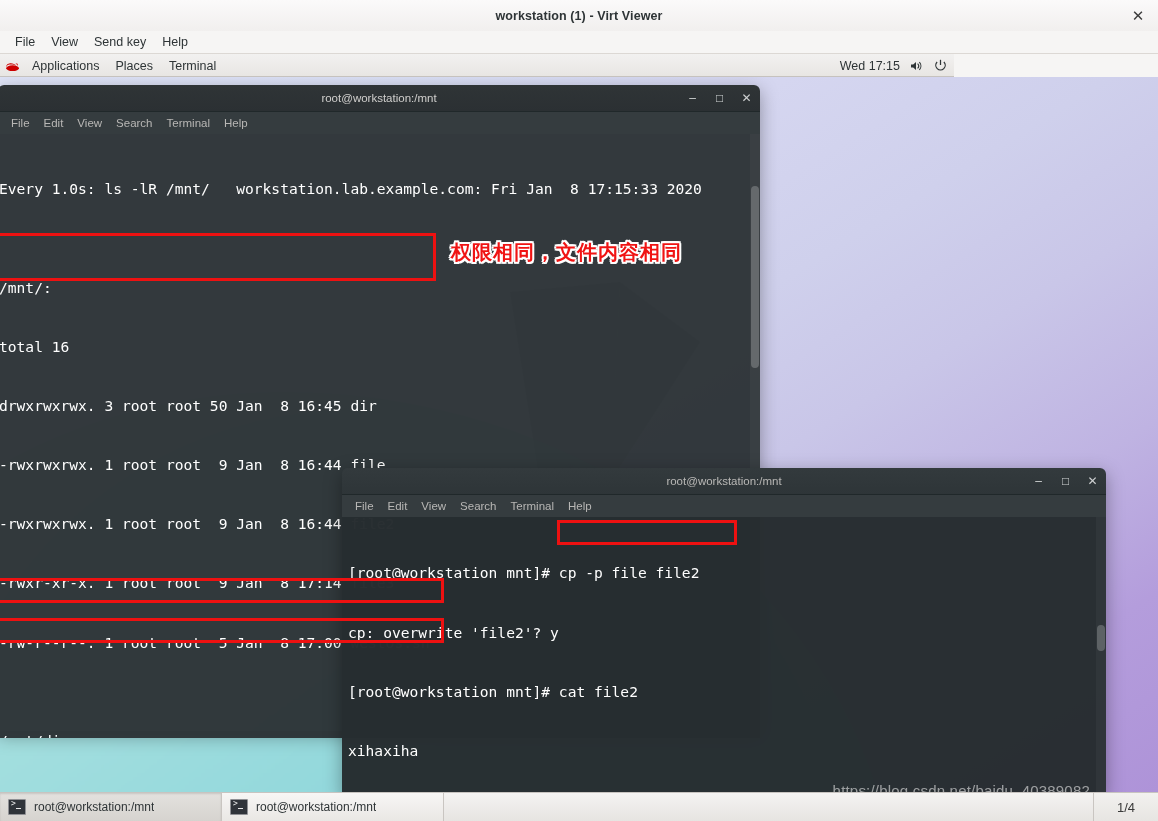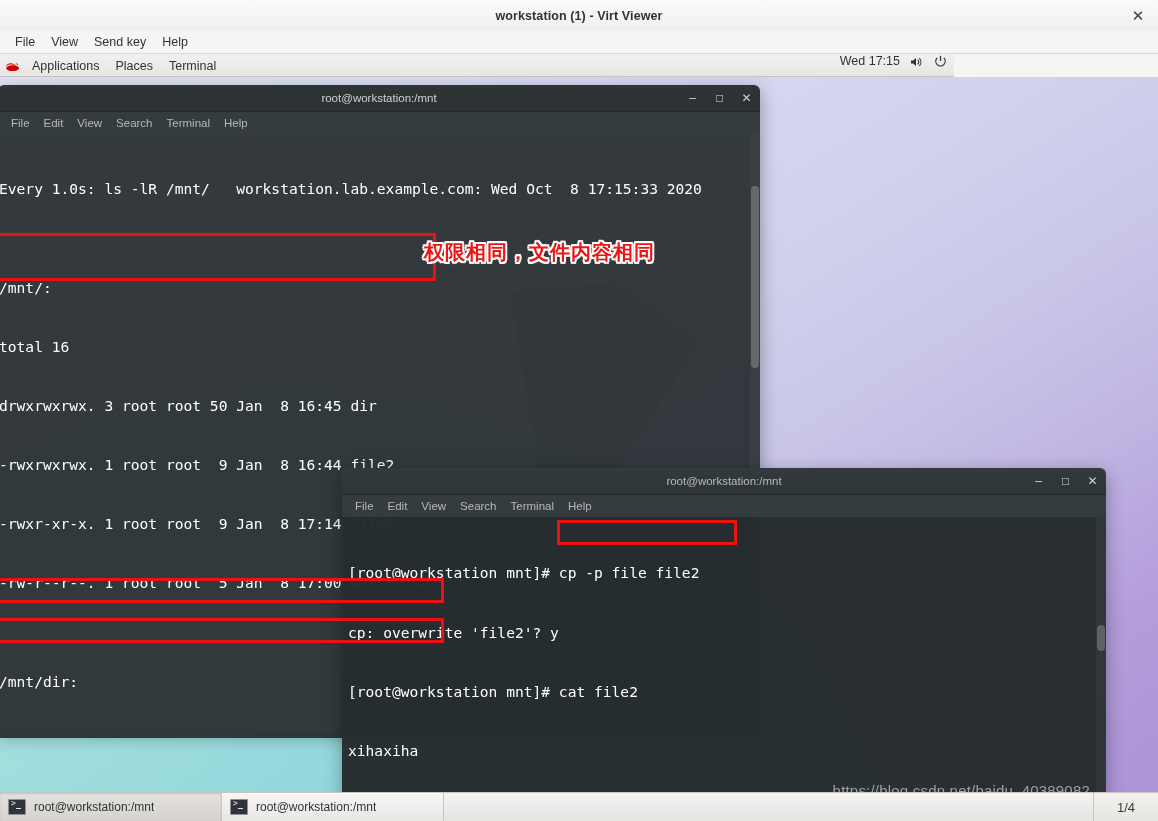--- a/index.html
+++ b/index.html
@@ -96,20 +96,21 @@
     font-size: 12.5px;
     color: #2e3436;
     padding: 0 8px;
     cursor: default;
   }
   .panel-right {
     position: absolute;
     right: 6px; top: 0;
     height: 23px;
     display: flex;
+    align-items: center;
     gap: 9px;
   }
   .panel-clock {
     font-size: 12.5px;
     color: #2e3436;
   }
   .panel-icon {
     width: 15px; height: 15px;
     display: flex; align-items: center; justify-content: center;
   }
@@ -410,25 +411,26 @@
       </div>
       <div class="term-menubar">
         <span class="term-menuitem">File</span>
         <span class="term-menuitem">Edit</span>
         <span class="term-menuitem">View</span>
         <span class="term-menuitem">Search</span>
         <span class="term-menuitem">Terminal</span>
         <span class="term-menuitem">Help</span>
       </div>
       <div class="term-body" style="height:598px; padding:6px 0 0 1px;">
-        <span class="ln">Every 1.0s: ls -lR /mnt/   workstation.lab.example.com: Wed Oct  8 17:15:33 2020</span>
+        <span class="ln">Every 1.0s: ls -lR /mnt/   workstation.lab.example.com: Fri Jan  8 17:15:33 2020</span>
         <span class="ln"></span>
         <span class="ln">/mnt/:</span>
         <span class="ln">total 16</span>
         <span class="ln">drwxrwxrwx. 3 root root 50 Jan  8 16:45 dir</span>
+        <span class="ln">-rwxrwxrwx. 1 root root  9 Jan  8 16:44 file</span>
         <span class="ln">-rwxrwxrwx. 1 root root  9 Jan  8 16:44 file2</span>
         <span class="ln">-rwxr-xr-x. 1 root root  9 Jan  8 17:14 file3</span>
         <span class="ln">-rw-r--r--. 1 root root  5 Jan  8 17:00 westos.sh</span>
         <span class="ln"></span>
         <span class="ln">/mnt/dir:</span>
         
         
         
         
         <span class="ln"></span>
@@ -467,21 +469,21 @@
         
         
 
         <div class="scrollbar-track">
           <div class="scrollbar-thumb" style="top:108px; height:26px;"></div>
         </div>
       </div>
     </div>
 
     <div class="anno-box" style="left:-4px; top:156px; width:440px; height:48px;"></div>
-    <span class="anno-text" style="left:424px; top:162px;">权限相同，文件内容相同</span>
+    <span class="anno-text" style="left:451px; top:162px;">权限相同，文件内容相同</span>
 
     <div class="anno-box" style="left:557px; top:443px; width:180px; height:25px;"></div>
     <div class="anno-box" style="left:-12px; top:501px; width:456px; height:25px;"></div>
     <div class="anno-box" style="left:-18px; top:541px; width:462px; height:25px;"></div>
   </div>
 
   <span class="watermark">https://blog.csdn.net/baidu_40389082</span>
 
   <div class="taskbar">
     <div class="task-btn active">

